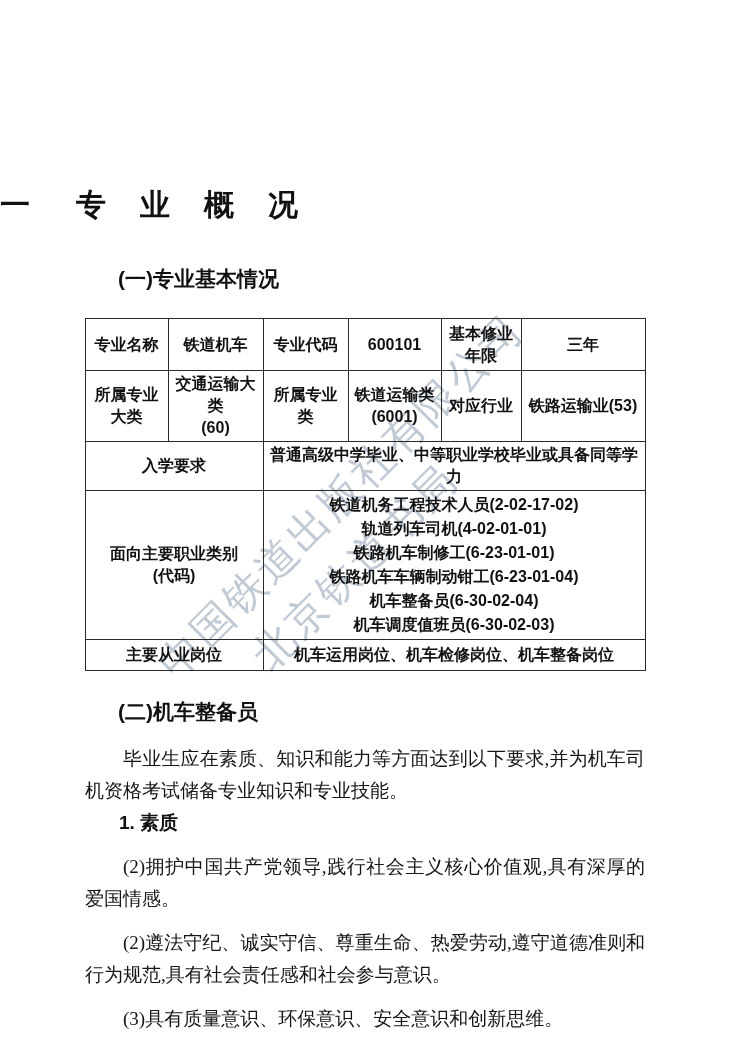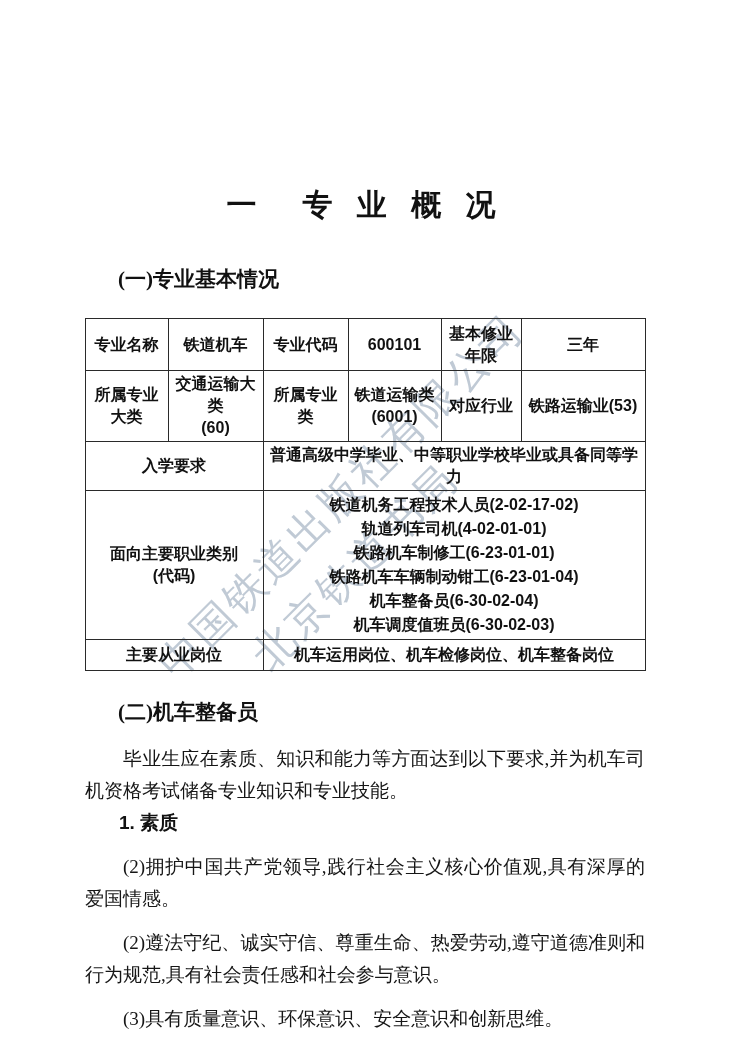--- a/index.html
+++ b/index.html
@@ -13,27 +13,27 @@
     position:absolute; left:110px; top:445px; width:530px;
     transform:rotate(-45deg); transform-origin:50% 50%;
     font-family:"Liberation Sans", sans-serif;
     font-size:42px; line-height:60px; letter-spacing:3px;
     color:#b6c1ce; opacity:0.85; white-space:nowrap;
     pointer-events:none; user-select:none;
   }
   .wm-line2 { margin-left:72px; }
 
   .title {
-    margin:185px 0 12px 0; text-align:center;
-    font-family:Liberation Sans, sans-serif; font-weight:700;
+    margin:185px 0 12px 0; text-align:left;
+    font-family:Liberation Mono, monospace; font-weight:700;
     font-size:30px; letter-spacing:8px; color:#111;
   }
   .sec {
     margin:40px 0 0 118px;
-    font-family:Liberation Serif, serif; font-weight:700;
+    font-family:Liberation Sans, sans-serif; font-weight:700;
     font-size:21px; line-height:26px; color:#111;
   }
   .sec2 { margin-top:28px; }
 
   table.info {
     width:560px; margin:26px auto 0 auto;
     border-collapse:collapse; table-layout:fixed;
     position:relative; z-index:1;
   }
   table.info td {

